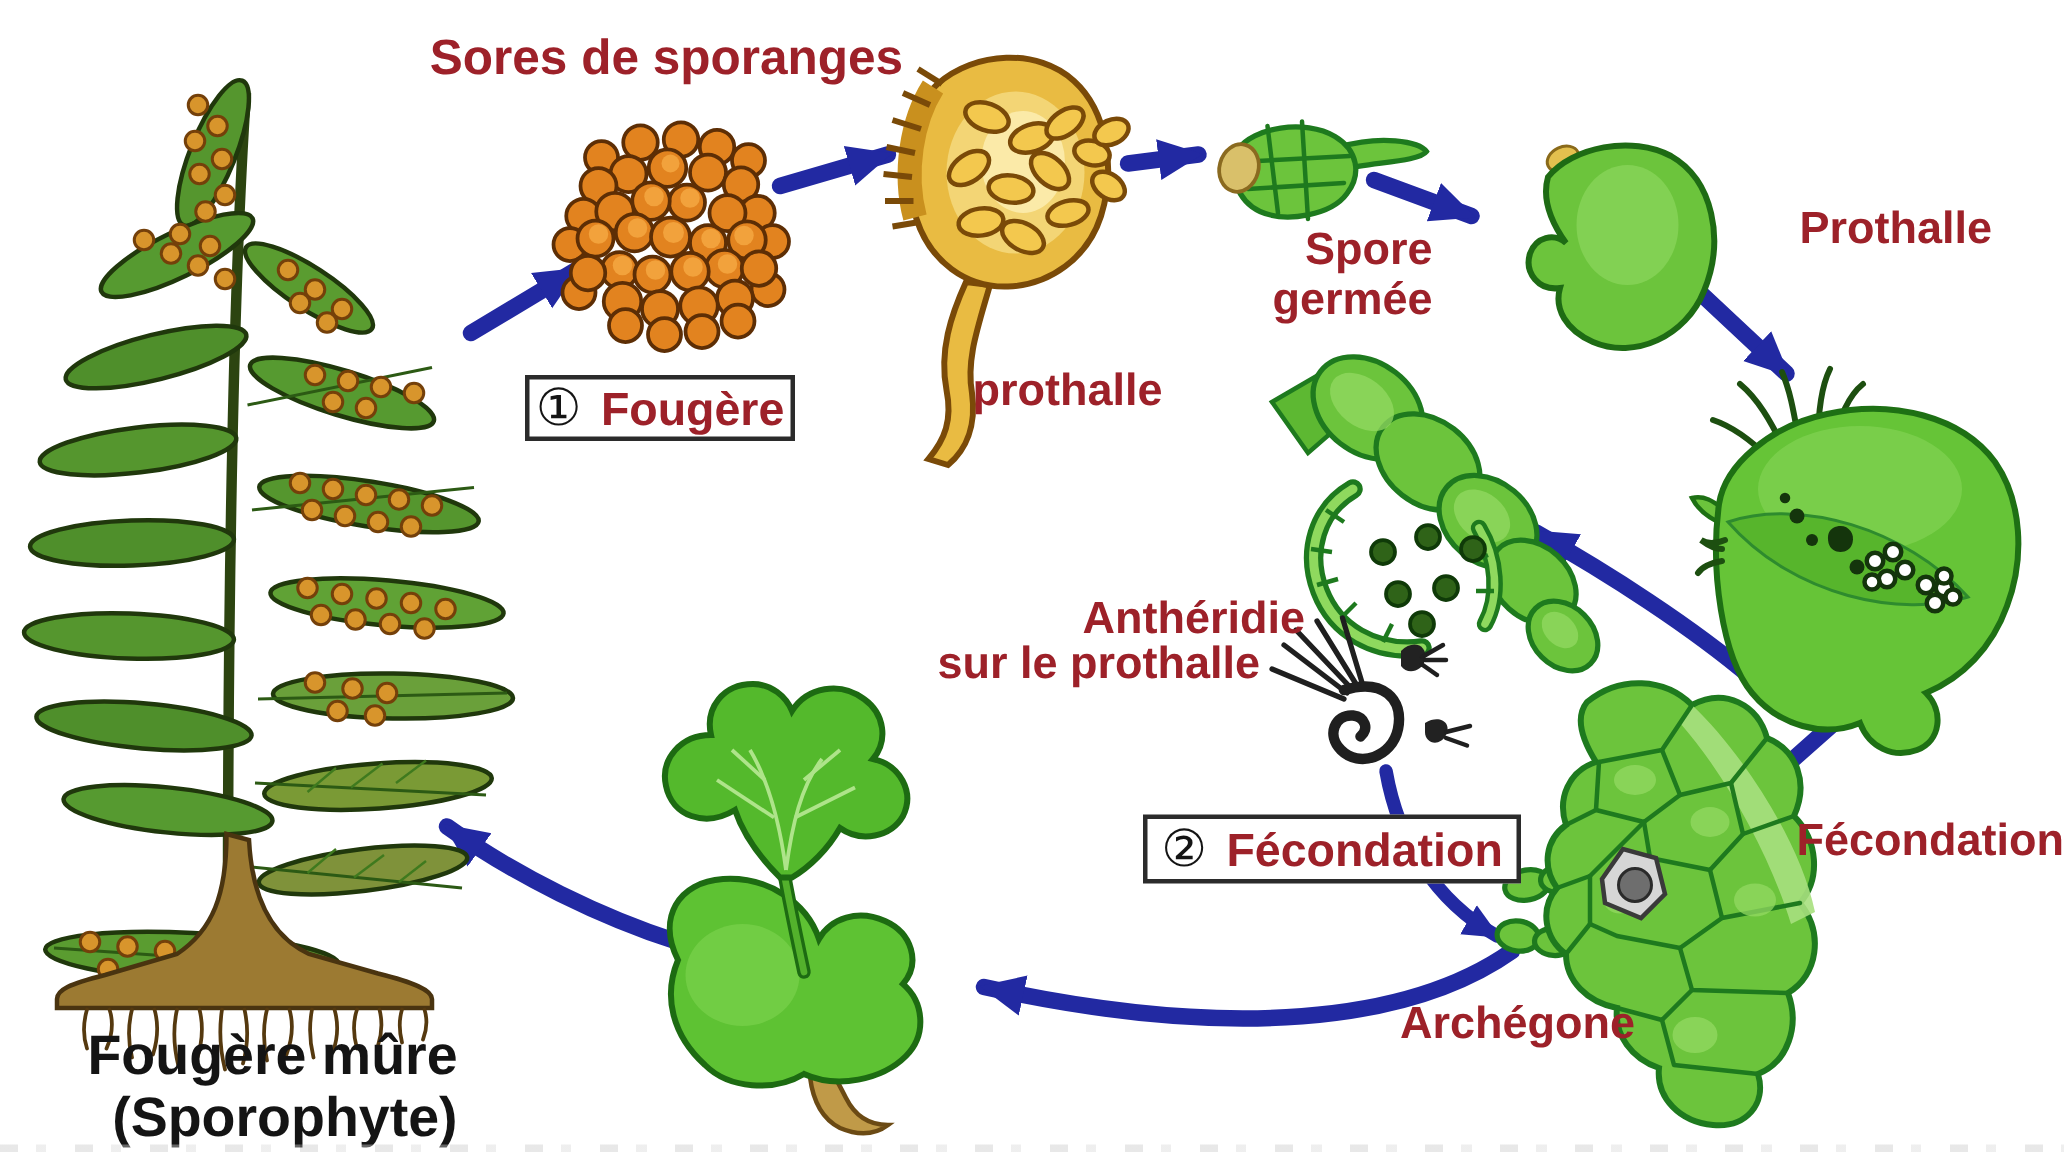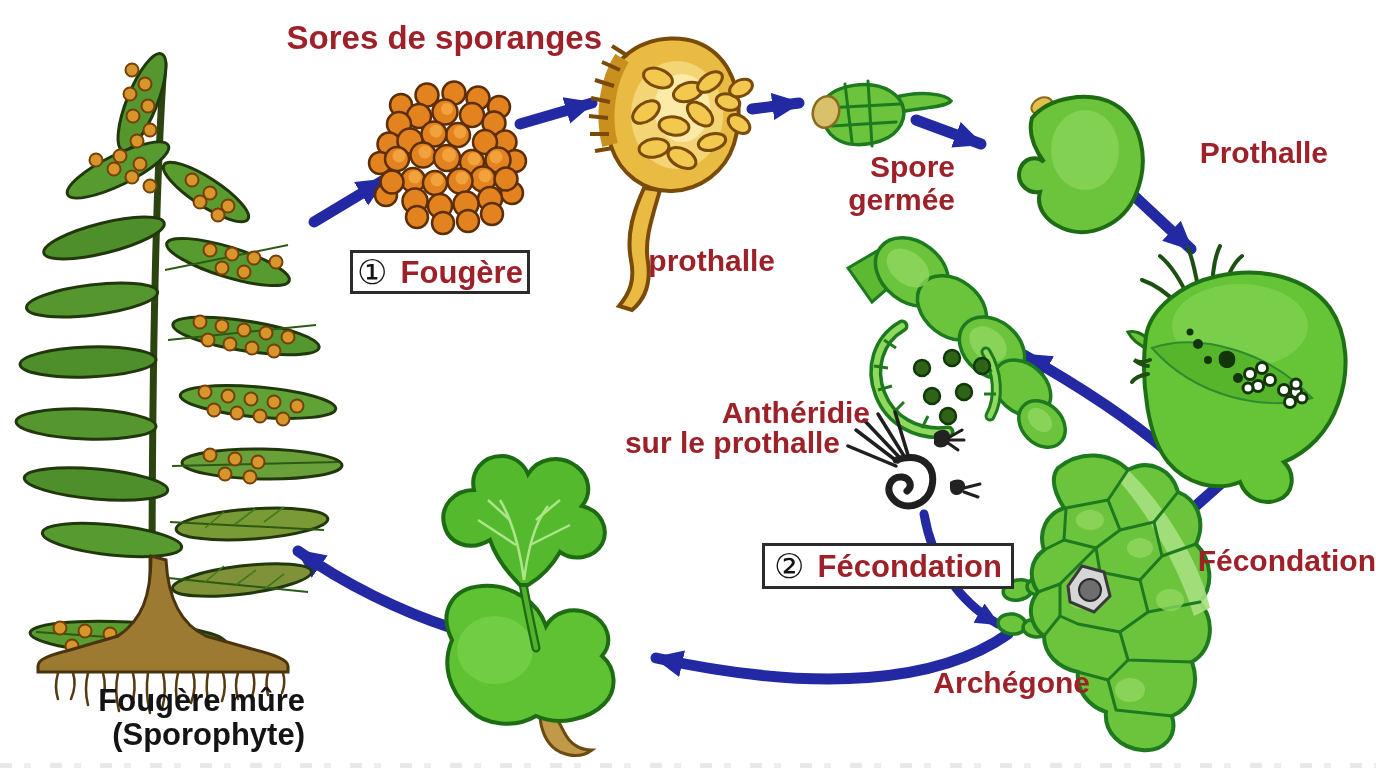--- a/index.html
+++ b/index.html
@@ -15,21 +15,21 @@
     --sporangium-gold:#e9bb42;
     --trunk-brown:#9c7a32;
   }
   html,body{margin:0;padding:0;}
   body{background:#888;font-family:"Liberation Sans","DejaVu Sans",sans-serif;}
   #stage{position:relative;width:1376px;height:768px;background:var(--canvas-bg);overflow:hidden;}
   #art{position:absolute;left:0;top:0;}
   .lbl{position:absolute;font-weight:bold;color:var(--label-maroon);text-align:right;line-height:1.1;}
   .lbl span{display:block;}
   .f33{font-size:33px;}
-  .f31{font-size:31px;}
+  .f31{font-size:37px;}
   .f30{font-size:30px;}
   .black{color:var(--label-black);}
   .step-box{position:absolute;box-sizing:border-box;border:3px solid var(--box-border);
     background:var(--box-bg);display:flex;align-items:center;justify-content:center;
     gap:13px;font-weight:bold;}
   .step-num{color:var(--label-black);font-size:34px;font-weight:normal;line-height:1;}
   .step-txt{color:var(--label-maroon);font-size:31px;line-height:1;}
   
   .arrow{fill:none;stroke:var(--arrow-blue);stroke-width:11px;stroke-linecap:round;}
   .arrow.thin{stroke-width:9px;}

